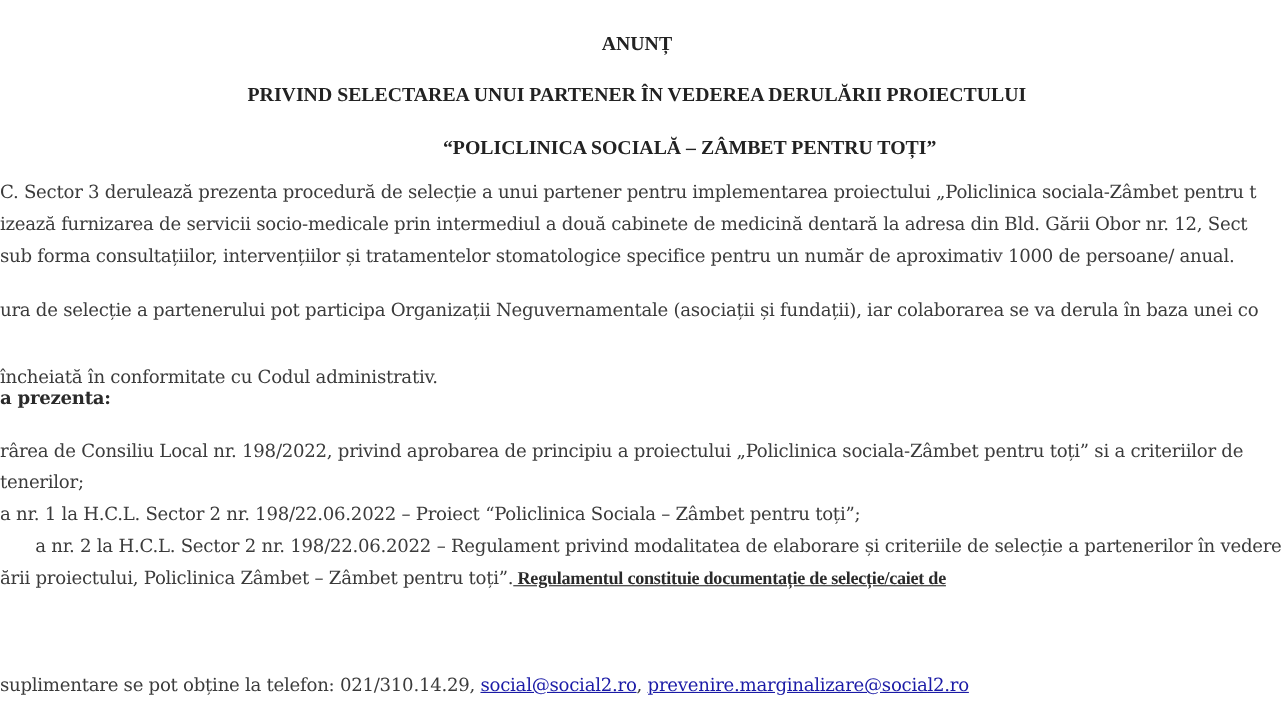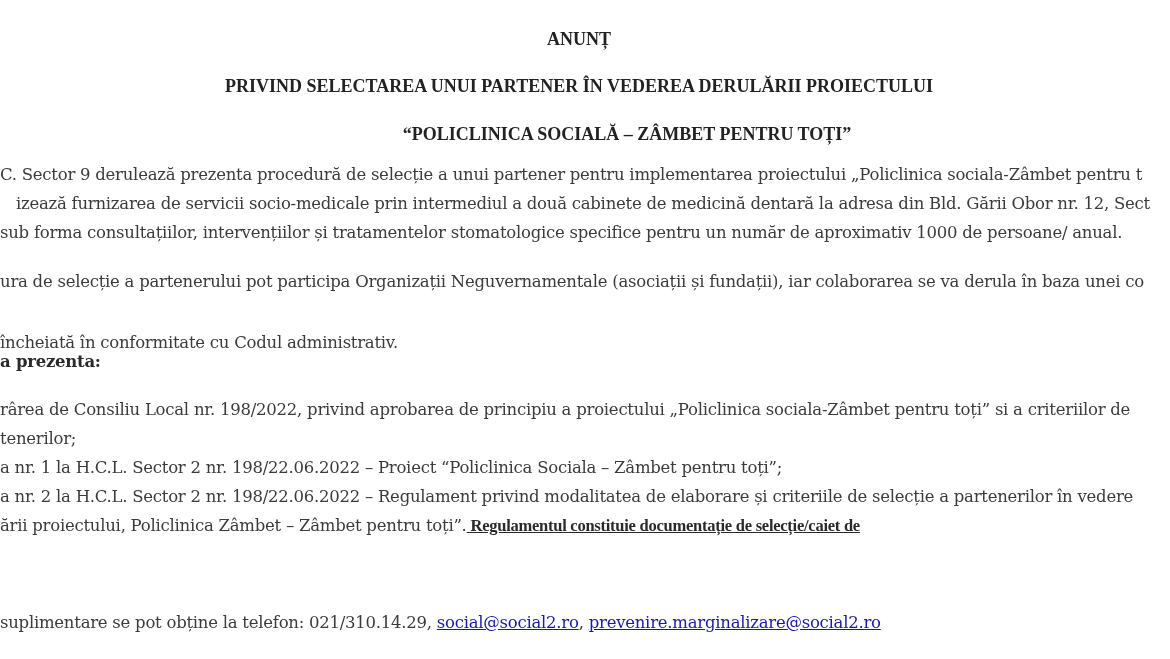--- a/index.html
+++ b/index.html
@@ -52,37 +52,37 @@
 </head>
 <body>
 
 <div>
 
   <div class="heading" style="top:29px;">ANUNȚ</div>
   <div class="heading" style="top:76px;">PRIVIND SELECTAREA UNUI PARTENER ÎN VEDEREA DERULĂRII PROIECTULUI</div>
   <div class="heading" style="top:124px;padding-left:48px;">“POLICLINICA SOCIALĂ – ZÂMBET PENTRU TOȚI”</div>
 
   <div>
-    <div class="line" style="left:0px; top:165px;">C. Sector 9 derulează prezenta procedură de selecție a unui partener pentru implementarea proiectului „Policlinica sociala-Zâmbet pentru t</div>
-    <div class="line" style="left:16px; top:194px;">izează furnizarea de servicii socio-medicale prin intermediul a două cabinete de medicină dentară la adresa din Bld. Gării Obor nr. 12, Sect</div>
+    <div class="line" style="left:0px; top:165px;">C. Sector 3 derulează prezenta procedură de selecție a unui partener pentru implementarea proiectului „Policlinica sociala-Zâmbet pentru t</div>
+    <div class="line" style="left:0px; top:194px;">izează furnizarea de servicii socio-medicale prin intermediul a două cabinete de medicină dentară la adresa din Bld. Gării Obor nr. 12, Sect</div>
     <div class="line" style="left:0px; top:223px;">sub forma consultațiilor, intervențiilor și tratamentelor stomatologice specifice pentru un număr de aproximativ 1000 de persoane/ anual.</div>
   </div>
 
   <div>
     <div class="line" style="left:0px; top:272px;">ura de selecție a partenerului pot participa Organizații Neguvernamentale (asociații și fundații), iar colaborarea se va derula în baza unei co</div>
     <div class="line" style="left:0px; top:301px;margin-top:32px;"> încheiată în conformitate cu Codul administrativ.</div>
   </div>
 
   <div class="line bold" style="left:0px; top:352px;">a prezenta:</div>
 
   <div>
     <div class="line" style="left:0px; top:400px;">rârea de Consiliu Local nr. 198/2022, privind aprobarea de principiu a proiectului „Policlinica sociala-Zâmbet pentru toți” si a criteriilor de</div>
     <div class="line" style="left:0px; top:429px;">tenerilor;</div>
     <div class="line" style="left:0px; top:458px;">a nr. 1 la H.C.L. Sector 2 nr. 198/22.06.2022 – Proiect “Policlinica Sociala – Zâmbet pentru toți”;</div>
-    <div class="line" style="left:0px; top:487px;">a nr. 2 la H.C.L. Sector 2 nr. 198/22.06.2022 – Regulament privind modalitatea de elaborare și criteriile de selecție a partenerilor în vedere</div>
+    <div class="line" style="left:0px; top:487px;padding-left:32px;">a nr. 2 la H.C.L. Sector 2 nr. 198/22.06.2022 – Regulament privind modalitatea de elaborare și criteriile de selecție a partenerilor în vedere</div>
     <div class="line" style="left:0px; top:516px;">
       <span>ării proiectului, Policlinica Zâmbet – Zâmbet pentru toți”.</span><span class="bold ul"> Regulamentul constituie documentație de selecție/caiet de</span>
     </div>
   </div>
 
   <div class="line" style="left:0px; top:613px;">
     <span>suplimentare se pot obține la telefon: 021/310.14.29, </span><a class="link">social@social2.ro</a><span>, </span><a class="link">prevenire.marginalizare@social2.ro</a>
   </div>
 
 </div>

